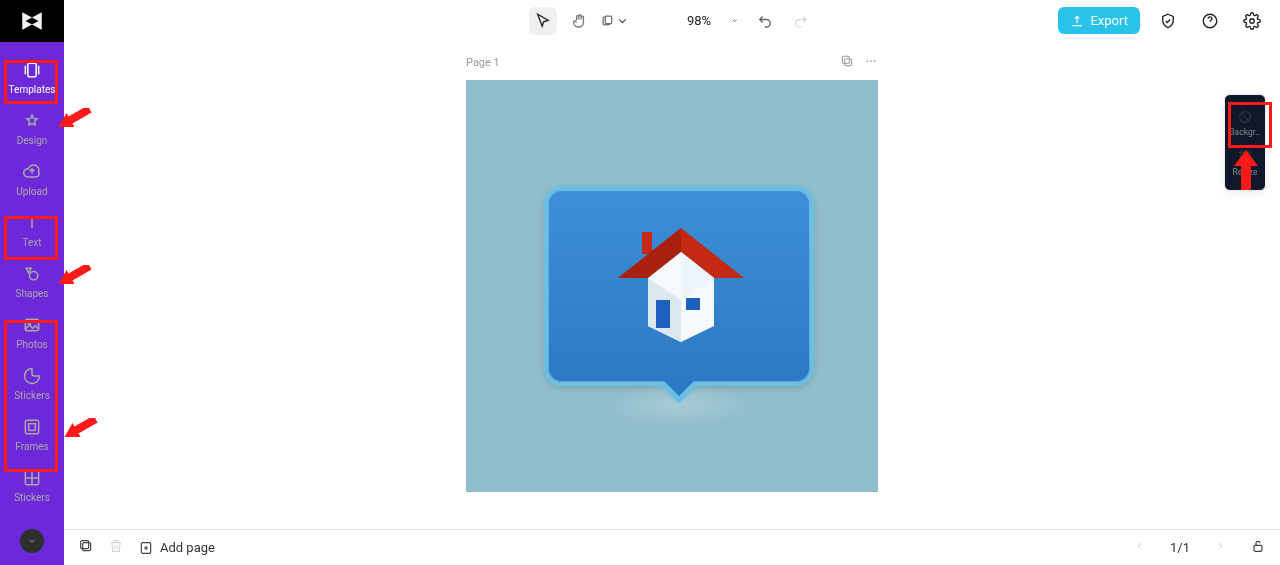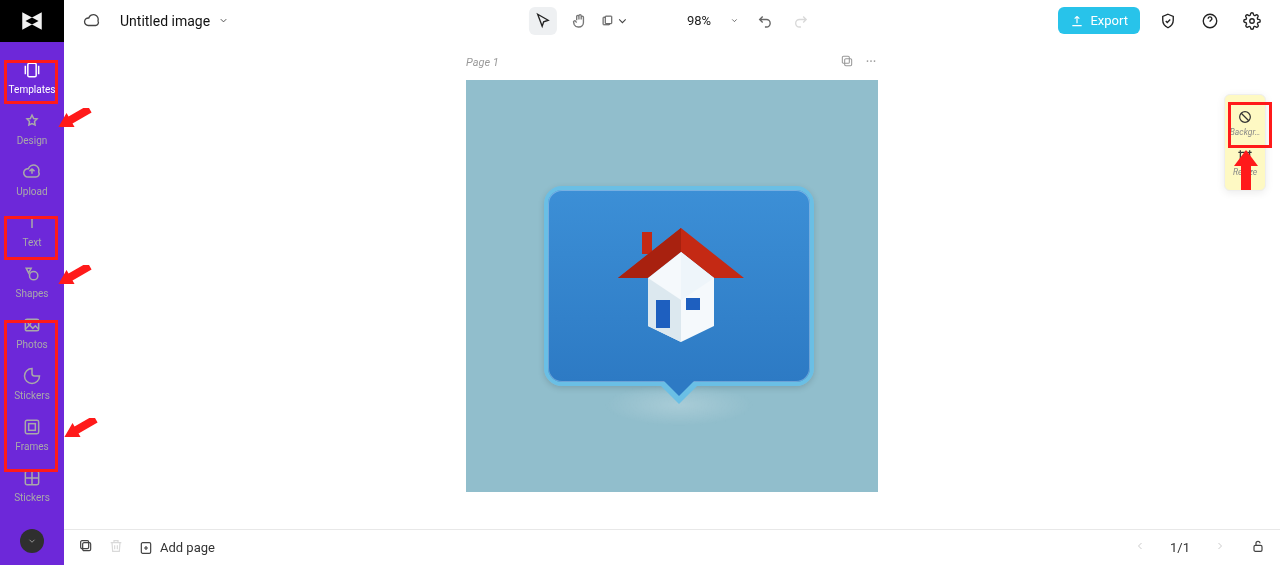--- a/index.html
+++ b/index.html
@@ -47,21 +47,20 @@
   .avatar-btn {
     margin-top: auto; margin-bottom: 12px;
     width: 24px; height: 24px; border-radius: 50%; background: #2f2f2f;
     display: flex; align-items: center; justify-content: center;
   }
 
   
   .stage {
     position: absolute; top: 42px; left: 64px; right: 0; bottom: 36px;
     background: #fff;
-    font-style: italic;
   }
   .page-header {
     position: absolute; top: 12px; left: 402px; right: 402px;
     display: flex; align-items: center; font-size: 11px; color: #999;
   }
   .page-header .spacer { flex: 1; }
   .page-header .hicons { display: flex; gap: 10px; color: #999; }
   .canvas {
     position: absolute; top: 38px; left: 402px;
     width: 412px; height: 412px; background: #91becc;
@@ -93,21 +92,21 @@
   .shadow-ellipse {
     position: absolute; bottom: -44px; left: 50%; transform: translateX(-50%);
     width: 150px; height: 42px; border-radius: 50%;
     background: radial-gradient(rgba(255,255,255,.22), transparent 70%);
     filter: blur(1px);
   }
 
   
   .rightpanel {
     position: absolute; top: 52px; right: 14px; width: 42px;
-    background: #fef9c3; border-radius: 6px; box-shadow: 0 2px 8px rgba(0,0,0,.08);
+    background: #0f172a; border-radius: 6px; box-shadow: 0 2px 8px rgba(0,0,0,.08);
     display: flex; flex-direction: column; align-items: flex-start; padding: 8px 0;
     border: 1px solid #eee;
   }
   .rp-item { width: 100%; display: flex; flex-direction: column; align-items: center; gap: 3px; padding: 6px 0; cursor: pointer; }
   .rp-item svg { width: 16px; height: 16px; color: #333; }
   .rp-item .rl { font-size: 8.5px; color: #888; text-align: center; line-height: 1; max-width: 38px; white-space: nowrap; overflow: hidden; text-overflow: ellipsis; }
 
   
   .bottombar {
     position: absolute; left: 64px; right: 0; bottom: 0; height: 36px;
@@ -126,33 +125,20 @@
 </head>
 <body>
 
 <div class="logo-corner">
   <svg viewBox="0 0 24 24">
     <path fill="#fff" d="M3 4 L18 12 L3 20 Z M21 4 L6 12 L21 20 Z" opacity="0.95"></path>
   </svg>
 </div>
 
 <div class="topbar">
-  <div class="left">
-    <span class="icon-btn">
-      <svg viewBox="0 0 24 24" fill="none" stroke="currentColor" stroke-width="1.8">
-          <path d="M7 18a5 5 0 1 1 .7-9.96A6 6 0 0 1 20 12a4 4 0 0 1-4 6H7z"></path>
-        </svg>
-    </span>
-    <span class="title">
-      <span>Untitled image</span>
-      <svg width="11" height="11" viewBox="0 0 24 24">
-          <path d="M6 9l6 6 6-6" fill="none" stroke="#444" stroke-width="2"></path>
-        </svg>
-    </span>
-  </div>
 
   <div class="center">
     <span class="icon-btn active">
       <svg viewBox="0 0 24 24" fill="none" stroke="#222" stroke-width="1.8">
           <path d="M5 3l14 8-6 2-2 6-6-16z"></path>
         </svg>
     </span>
     <span class="icon-btn">
       <svg viewBox="0 0 24 24" fill="none" stroke="#777" stroke-width="1.8">
           <path d="M9 11V6a1.5 1.5 0 1 1 3 0v4m0 0V5a1.5 1.5 0 1 1 3 0v5m0 0v-3a1.5 1.5 0 1 1 3 0v7a6 6 0 0 1-6 6h-1a6 6 0 0 1-5.2-3L5 14a1.5 1.5 0 1 1 2.6-1.5L9 14"></path>

